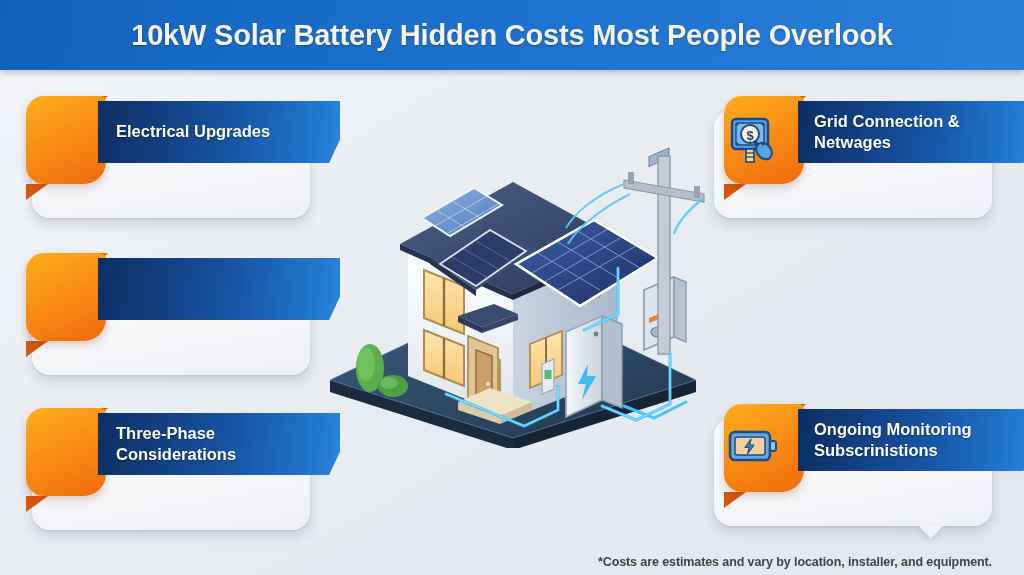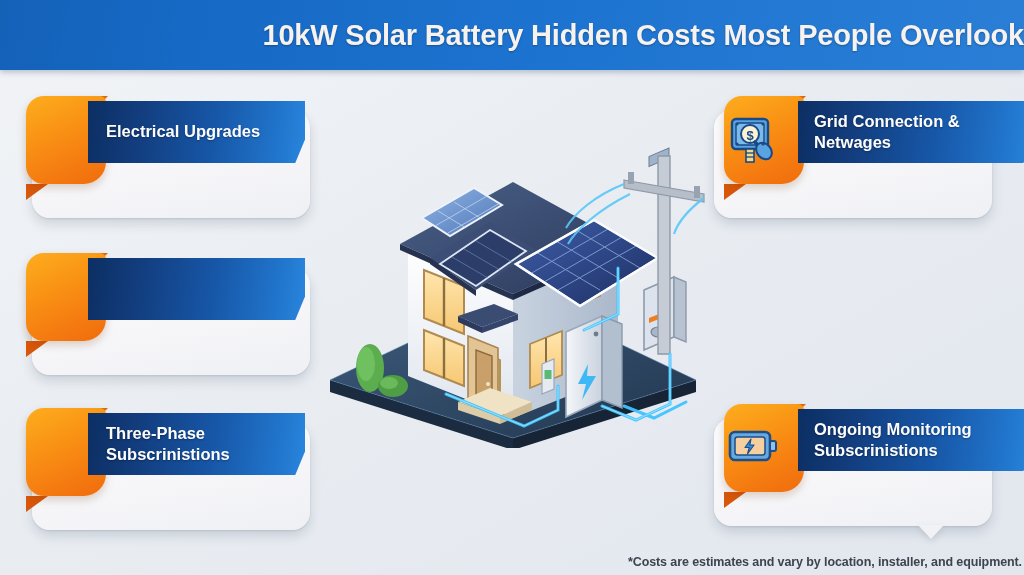--- a/index.html
+++ b/index.html
@@ -7,21 +7,21 @@
     width:1024px;height:575px;overflow:hidden;
     font-family:"Liberation Sans","DejaVu Sans",sans-serif;
     background:#eef1f5;
   }
   .canvas{position:relative;width:1024px;height:575px;overflow:hidden;
     background:linear-gradient(150deg,#f2f4f7 0%,#e9edf2 45%,#e2e7ee 100%);}
 
   
   .header{position:absolute;left:0;top:0;width:1024px;height:70px;
     background:linear-gradient(100deg,#1461b8 0%,#1669c4 18%,#1d74d0 55%,#2a7ed6 100%);
-    display:flex;align-items:center;justify-content:flex-end;
+    display:flex;align-items:center;justify-content:center;
     box-shadow:0 2px 6px rgba(10,40,80,.28);}
   .header-title{color:#f7f2ee;font-size:29px;font-weight:bold;letter-spacing:-0.2px;
     text-shadow:0 1px 2px rgba(0,0,0,.28);white-space:nowrap;}
 
   
   .card{position:absolute;width:296px;height:123px;}
   .card-body{position:absolute;left:18px;top:14px;width:278px;height:108px;
     background:linear-gradient(170deg,#fbfbfd 0%,#f6f6f9 55%,#eff0f4 100%);
     border-radius:18px;
     box-shadow:0 6px 12px rgba(40,55,80,.16),0 1px 2px rgba(40,55,80,.12);}
@@ -31,41 +31,41 @@
   .tab{position:absolute;left:12px;top:0px;width:80px;height:88px;
     background:linear-gradient(155deg,#fdad1e 0%,#f99214 40%,#f57c11 72%,#ef6c0c 100%);
     border-radius:18px 6px 22px 18px;
     box-shadow:0 4px 8px rgba(120,60,0,.22);z-index:3;}
   .tab-fold{position:absolute;left:12px;top:88px;width:0;height:0;z-index:2;
     border-left:22px solid #d8570a;border-bottom:16px solid transparent;}
   .tab-notch{position:absolute;left:72px;top:0px;width:22px;height:22px;z-index:2;
     background:#e2680d;clip-path:polygon(0 0,100% 0,0 100%);}
 
   
-  .banner{position:absolute;left:74px;top:5px;width:217px;height:62px;z-index:4;
+  .banner{position:absolute;left:84px;top:5px;width:242px;height:62px;z-index:4;
     background:linear-gradient(96deg,#0c2f63 0%,#123c7c 22%,#1757a8 58%,#2176cd 88%,#2a86dd 100%);
     clip-path:polygon(0 0,100% 0,100% 62%,95.5% 100%,0 100%);
     box-shadow:0 3px 7px rgba(15,40,80,.3);
     display:flex;align-items:center;}
   .card.right .banner{left:86px;width:236px;}
   .banner-text{color:#fdfdfd;font-size:16.5px;font-weight:bold;line-height:1.28;
     padding-left:18px;padding-right:16px;text-shadow:0 1px 2px rgba(0,0,0,.32);}
   .card.right .banner-text{padding-left:16px;}
 
   
   .tab-icon{position:absolute;left:14px;top:16px;width:54px;height:54px;z-index:5;}
 
   
   .bubble-tail{position:absolute;right:64px;bottom:-12px;width:0;height:0;z-index:1;
     border-left:13px solid transparent;border-right:13px solid transparent;
     border-top:14px solid #f1f2f6;
     filter:drop-shadow(0 3px 3px rgba(40,55,80,.14));}
 
   
-  .footnote{position:absolute;right:2px;bottom:6px;color:#3c4450;font-size:12.5px;
+  .footnote{position:absolute;right:32px;bottom:6px;color:#3c4450;font-size:12.5px;
     font-weight:bold;letter-spacing:-0.1px;white-space:nowrap;}
 
   
   .illustration{position:absolute;left:318px;top:118px;width:390px;height:330px;}
 </style>
 </head>
 <body>
 
 <div class="canvas">
 
@@ -92,21 +92,21 @@
       <div class="banner-text"></div>
     </div>
   </div>
 
   <div class="card left" style="left:14px;top:408px;">
     <div class="card-body"></div>
     <div class="tab-notch"></div>
     <div class="tab-fold"></div>
     <div class="tab"></div>
     <div class="banner">
-      <div class="banner-text">Three-Phase Subscrinistions</div>
+      <div class="banner-text">Three-Phase Considerations</div>
     </div>
   </div>
 
   <div class="card right" style="left:712px;top:96px;">
     <div class="card-body"></div>
     <div class="tab-notch"></div>
     <div class="tab-fold"></div>
     <div class="tab"></div>
     <div class="tab-icon">
       <svg viewBox="0 0 54 54" width="54" height="54">

